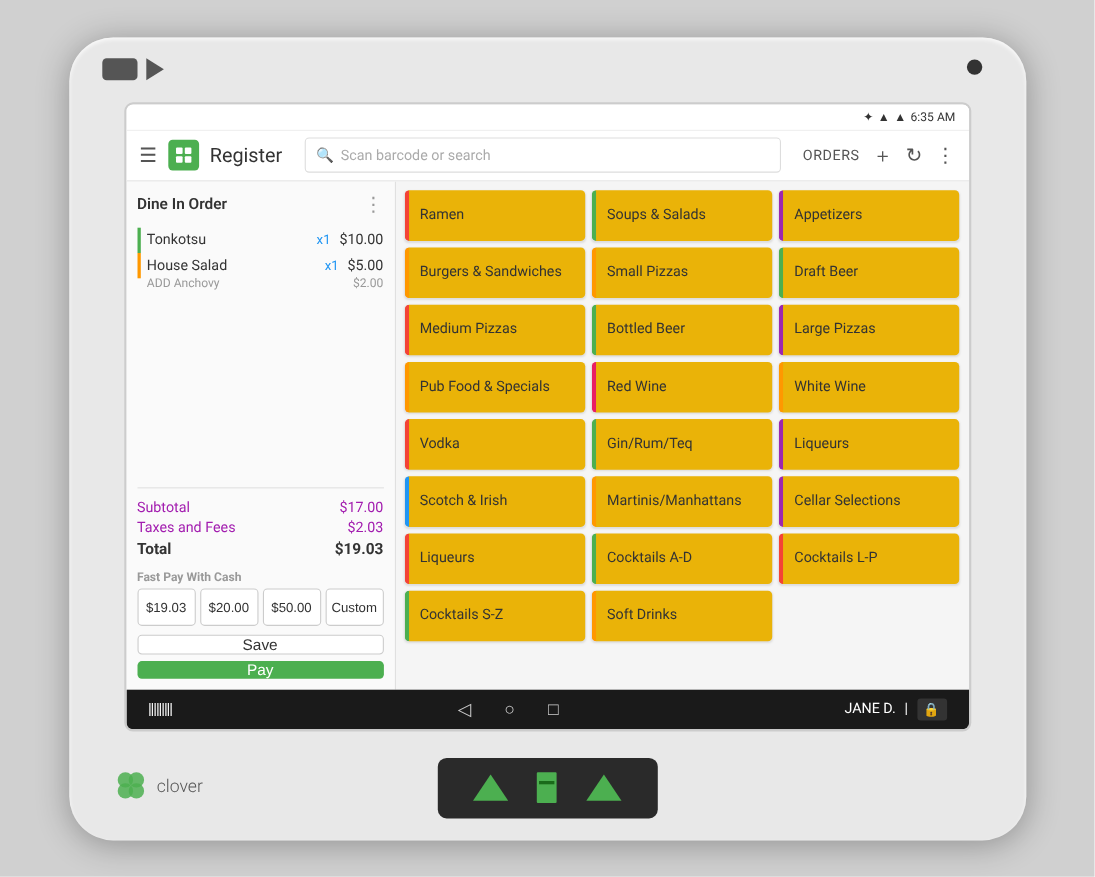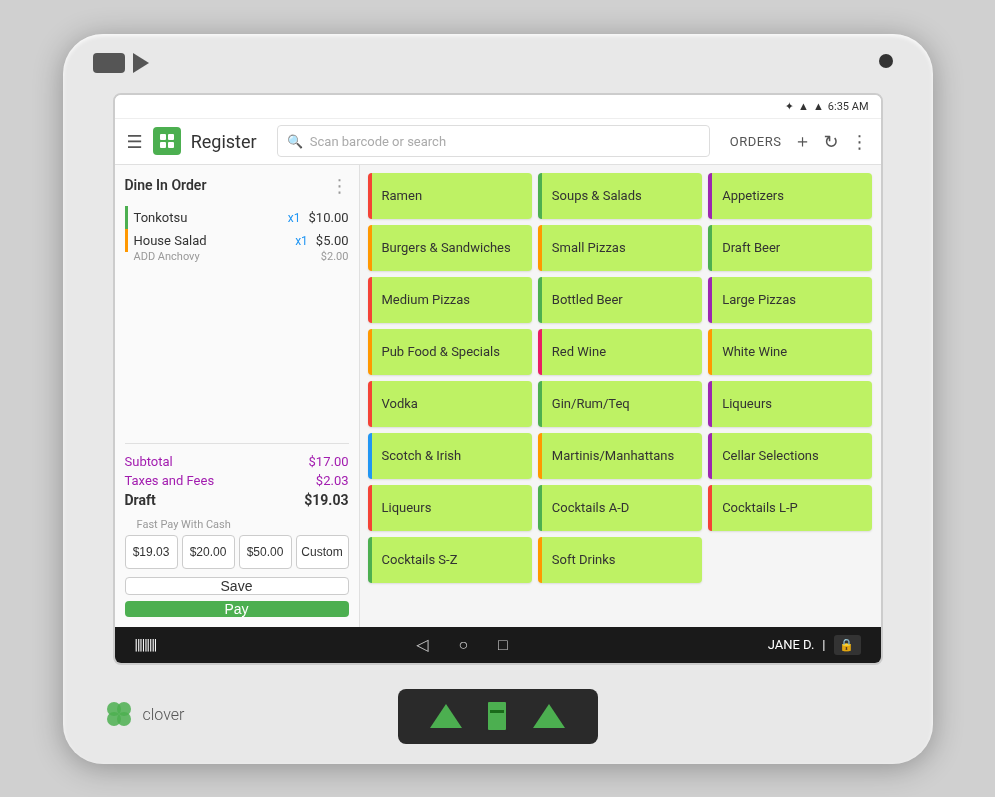--- a/index.html
+++ b/index.html
@@ -258,21 +258,22 @@
 
     .total-row.grand-total {
       font-weight: bold;
       color: #333;
       font-size: 14px;
     }
 
     .fast-pay-label {
       font-size: 11px;
       color: #999;
-      margin: 8px 12px 4px;
+      margin: 8px 0 4px;
+      font-weight: bold;
     }
 
     .fast-pay-buttons {
       display: flex;
       gap: 4px;
       margin-bottom: 8px;
     }
 
     .fast-pay-btn {
       flex: 1;
@@ -322,21 +323,21 @@
       background: #f5f5f5;
     }
 
     .menu-grid {
       display: grid;
       grid-template-columns: repeat(3, 1fr);
       gap: 6px;
     }
 
     .menu-item {
-      background: #bef264;
+      background: #eab308;
       border-radius: 4px;
       height: 46px;
       display: flex;
       align-items: center;
       padding: 0 10px;
       font-size: 13px;
       color: #333;
       cursor: pointer;
       border-left: 4px solid #ccc;
       box-shadow: 0 1px 2px rgba(0,0,0,0.1);
@@ -534,21 +535,21 @@
         <div class="order-totals">
           <div class="total-row">
             <span>Subtotal</span>
             <span>$17.00</span>
           </div>
           <div class="total-row">
             <span>Taxes and Fees</span>
             <span>$2.03</span>
           </div>
           <div class="total-row grand-total">
-            <span>Draft</span>
+            <span>Total</span>
             <span>$19.03</span>
           </div>
         </div>
 
         <div class="fast-pay-label">Fast Pay With Cash</div>
         <div class="fast-pay-buttons">
           <button class="fast-pay-btn">$19.03</button>
           <button class="fast-pay-btn">$20.00</button>
           <button class="fast-pay-btn">$50.00</button>
           <button class="fast-pay-btn">Custom</button>

